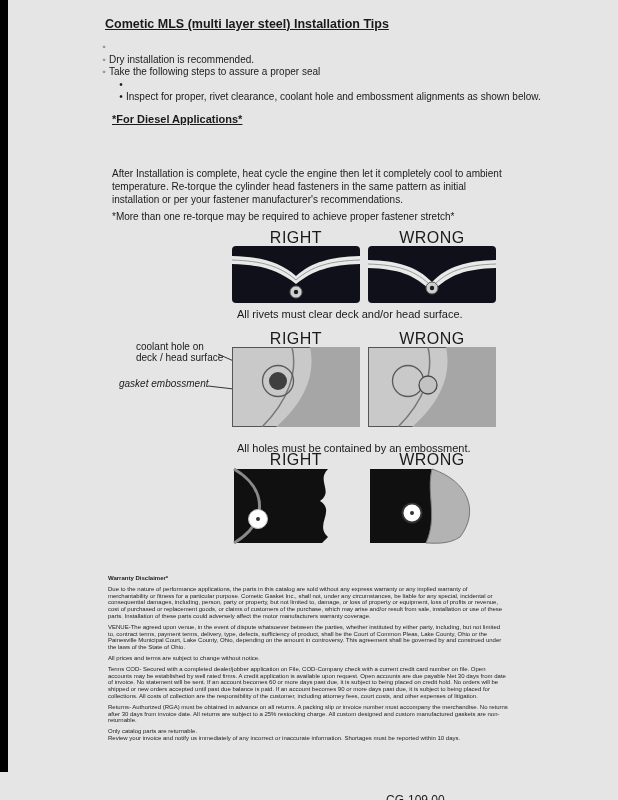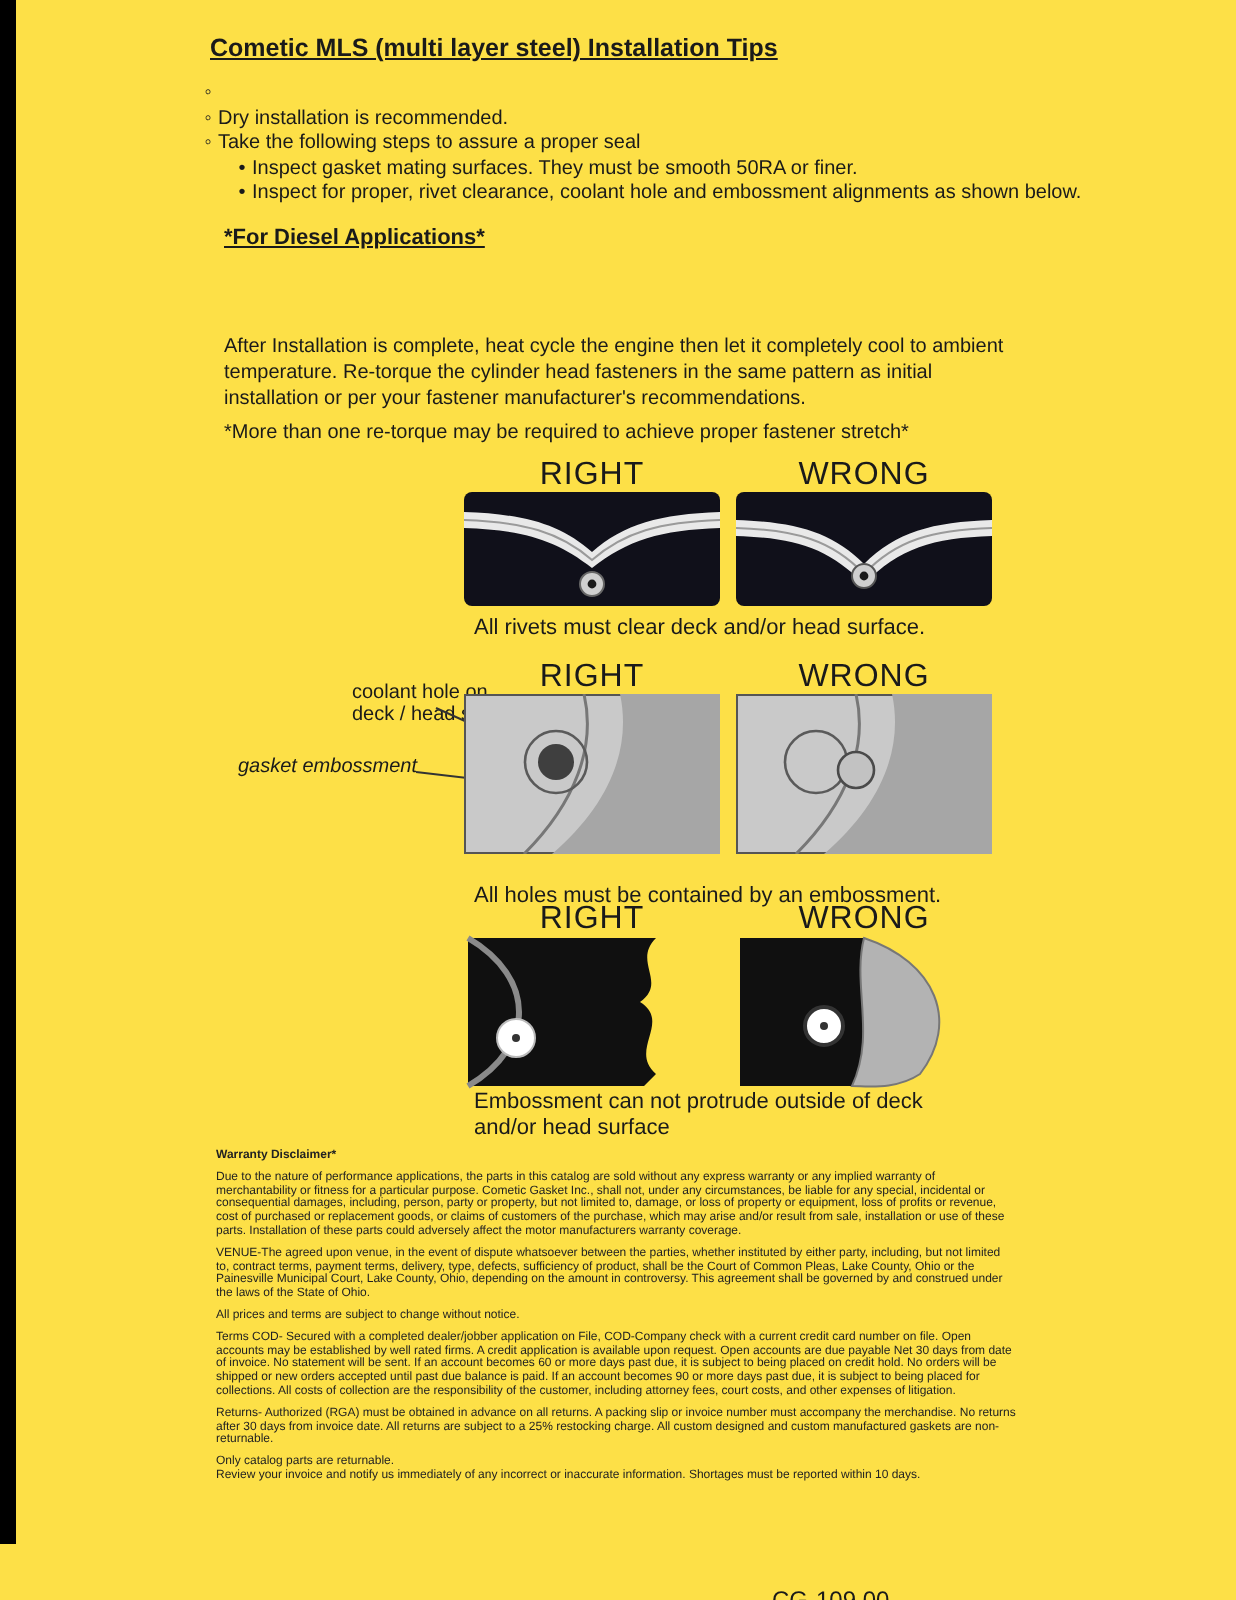--- a/index.html
+++ b/index.html
@@ -1,17 +1,17 @@
 <!DOCTYPE html>
 <html><head>
 <meta charset="utf-8">
 <style>
   html,body { margin:0; padding:0; background:#ffffff; }
   .page {
-    position:relative; width:618px; height:800px; background:#fde047;
+    position:relative; width:618px; height:800px; background:#e5e5e5;
     font-family:"Liberation Sans", sans-serif; color:#1a1a1a; overflow:hidden;
   }
   .left-bar { position:absolute; left:0; top:0; width:8px; height:772px; background:#000; }
 
   .title {
     position:absolute; left:105px; top:17px; margin:0;
     font-size:12.5px; font-weight:bold; text-decoration:underline; white-space:nowrap;
   }
 
   .tips { position:absolute; left:99px; top:41px; font-size:10px; line-height:12.5px; }
@@ -35,21 +35,21 @@
   .row1-img   { top:246px; }
   .cap1       { top:308px; }
   .row2-label { top:330px; }
   .row2-img   { top:347px; }
   .cap2       { top:430px;margin-top:12px; }
   .row3-label { top:451px; }
   .row3-img   { top:467px; }
   .cap3       { top:545px; }
 
   .ann { position:absolute; font-size:10px; line-height:11px; white-space:nowrap; }
-  .ann-coolant { left:136px; top:341px;margin-left:40px; }
+  .ann-coolant { left:136px; top:341px; }
   .ann-emboss  { left:119px; top:378px;font-style:italic; }
   .leader-lines { position:absolute; left:205px; top:342px; }
 
   .legal { position:absolute; left:108px; top:575px; width:400px; font-size:6px; line-height:6.8px; color:#222; }
   .legal-heading { font-weight:bold; margin:0 0 4px 0; }
   .legal p { margin:0 0 4px 0; }
   .legal p.no-gap { margin-bottom:0; }
 
   .footer-code { position:absolute; left:386px; top:758px; font-family:Liberation Sans, sans-serif; font-size:12px;margin-top:35px; }
 </style>
@@ -68,21 +68,20 @@
     <div class="tip-row">
       <span class="marker">◦</span>
       <span>Dry installation is recommended.</span>
     </div>
     <div class="tip-row">
       <span class="marker">◦</span>
       <span>Take the following steps to assure a proper seal</span>
     </div>
     <div class="tip-row sub">
       <span class="marker">•</span>
-      <span>Inspect gasket mating surfaces.  They must be smooth 50RA or finer.</span>
     </div>
     <div class="tip-row sub">
       <span class="marker">•</span>
       <span>Inspect for proper, rivet clearance, coolant hole and embossment alignments as shown below.</span>
     </div>
   </div>
 
   <div class="diesel-heading">*For Diesel Applications*</div>
   <div class="body-para para2">After Installation is complete, heat cycle the engine then let it completely cool to ambient temperature. Re-torque the cylinder head fasteners in the same pattern as initial installation or per your fastener manufacturer's recommendations.</div>
   <div class="body-para note">*More than one re-torque may be required to achieve proper fastener stretch*</div>
@@ -150,24 +149,20 @@
     <circle cx="26" cy="52" r="2" fill="#333"></circle>
   </svg>
 
   <svg class="fig-img col-wrong row3-img" width="128" height="78" viewBox="0 0 128 78">
     <path d="M2,2 L64,2 C58,26 70,50 58,76 L2,76 Z" fill="#101010"></path>
     <path d="M64,2 C100,14 112,44 92,70 C80,78 66,76 58,76 C70,50 58,26 64,2 Z" fill="#b3b3b3" stroke="#777" stroke-width="1"></path>
     <circle cx="44" cy="46" r="9.5" fill="#ffffff" stroke="#333" stroke-width="2"></circle>
     <circle cx="44" cy="46" r="2" fill="#333"></circle>
   </svg>
 
-  <div class="caption cap3">
-    <div>Embossment can not protrude outside of deck</div>
-    <div>and/or head surface</div>
-  </div>
 
   <div class="legal">
     <div class="legal-heading">Warranty Disclaimer*</div>
     <p>Due to the nature of performance applications, the parts in this catalog are sold without any express warranty or any implied warranty of merchantability or fitness for a particular purpose.  Cometic Gasket Inc., shall not, under any circumstances, be liable for any special, incidental or consequential damages, including, person, party or property, but not limited to, damage, or loss of property or equipment, loss of profits or revenue, cost of purchased or replacement goods, or claims of customers of the purchase, which may arise and/or result from sale, installation or use of these parts.  Installation of these parts could adversely affect the motor manufacturers warranty coverage.</p>
     <p>VENUE-The agreed upon venue, in the event of dispute whatsoever between the parties, whether instituted by either party, including, but not limited to, contract terms, payment terms, delivery, type, defects, sufficiency of product, shall be the Court of Common Pleas, Lake County, Ohio or the Painesville Municipal Court, Lake County, Ohio, depending on the amount in controversy. This agreement shall be governed by and construed under the laws of the State of Ohio.</p>
     <p>All prices and terms are subject to change without notice.</p>
     <p>Terms COD- Secured with a completed dealer/jobber application on File, COD-Company check with a current credit card number on file.  Open accounts may be established by well rated firms.  A credit application is available upon request.  Open accounts are due payable Net 30 days from date of invoice.  No statement will be sent.  If an account becomes 60 or more days past due, it is subject to being placed on credit hold.  No orders will be shipped or new orders accepted until past due balance is paid.  If an account becomes 90 or more days past due, it is subject to being placed for collections.  All costs of collection are the responsibility of the customer, including attorney fees, court costs, and other expenses of litigation.</p>
     <p>Returns- Authorized (RGA) must be obtained in advance on all returns.  A packing slip or invoice number must accompany the merchandise.  No returns after 30 days from invoice date.  All returns are subject to a 25% restocking charge.  All custom designed and custom manufactured gaskets are non-returnable.</p>
     <p class="no-gap">Only catalog parts are returnable.</p>
     <p>Review your invoice and notify us immediately of any incorrect or inaccurate information.  Shortages must be reported within 10 days.</p>

